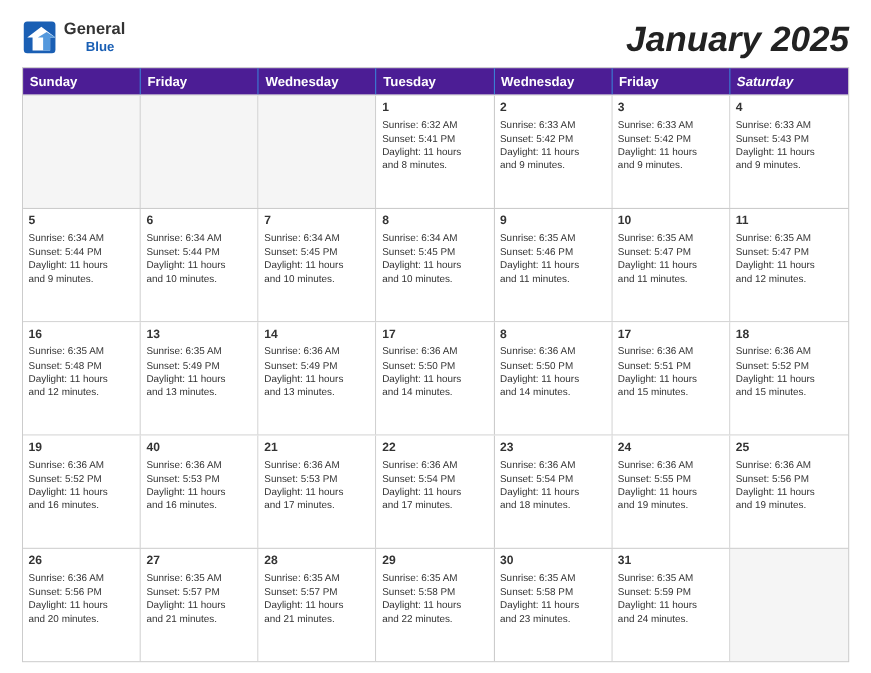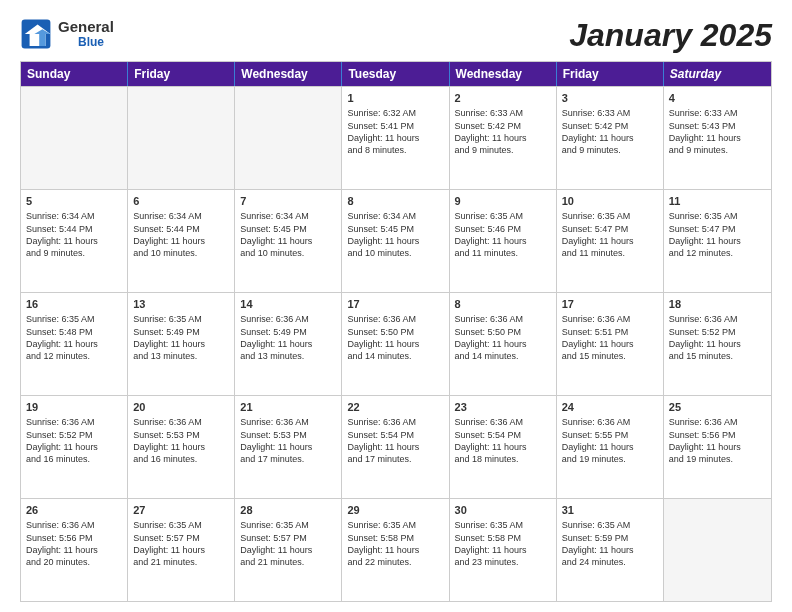--- a/index.html
+++ b/index.html
@@ -229,21 +229,21 @@
             <span class="day-num">18</span>
             <div class="cell-text">Sunrise: 6:36 AM<br>Sunset: 5:52 PM<br>Daylight: 11 hours<br>and 15 minutes.</div>
           </div>
         </div>
         <div class="cal-row">
           <div class="cal-cell">
             <span class="day-num">19</span>
             <div class="cell-text">Sunrise: 6:36 AM<br>Sunset: 5:52 PM<br>Daylight: 11 hours<br>and 16 minutes.</div>
           </div>
           <div class="cal-cell">
-            <span class="day-num">20</span>
+            <span class="day-num">40</span>
             <div class="cell-text">Sunrise: 6:36 AM<br>Sunset: 5:53 PM<br>Daylight: 11 hours<br>and 16 minutes.</div>
           </div>
           <div class="cal-cell">
             <span class="day-num">21</span>
             <div class="cell-text">Sunrise: 6:36 AM<br>Sunset: 5:53 PM<br>Daylight: 11 hours<br>and 17 minutes.</div>
           </div>
           <div class="cal-cell">
             <span class="day-num">22</span>
             <div class="cell-text">Sunrise: 6:36 AM<br>Sunset: 5:54 PM<br>Daylight: 11 hours<br>and 17 minutes.</div>
           </div>

